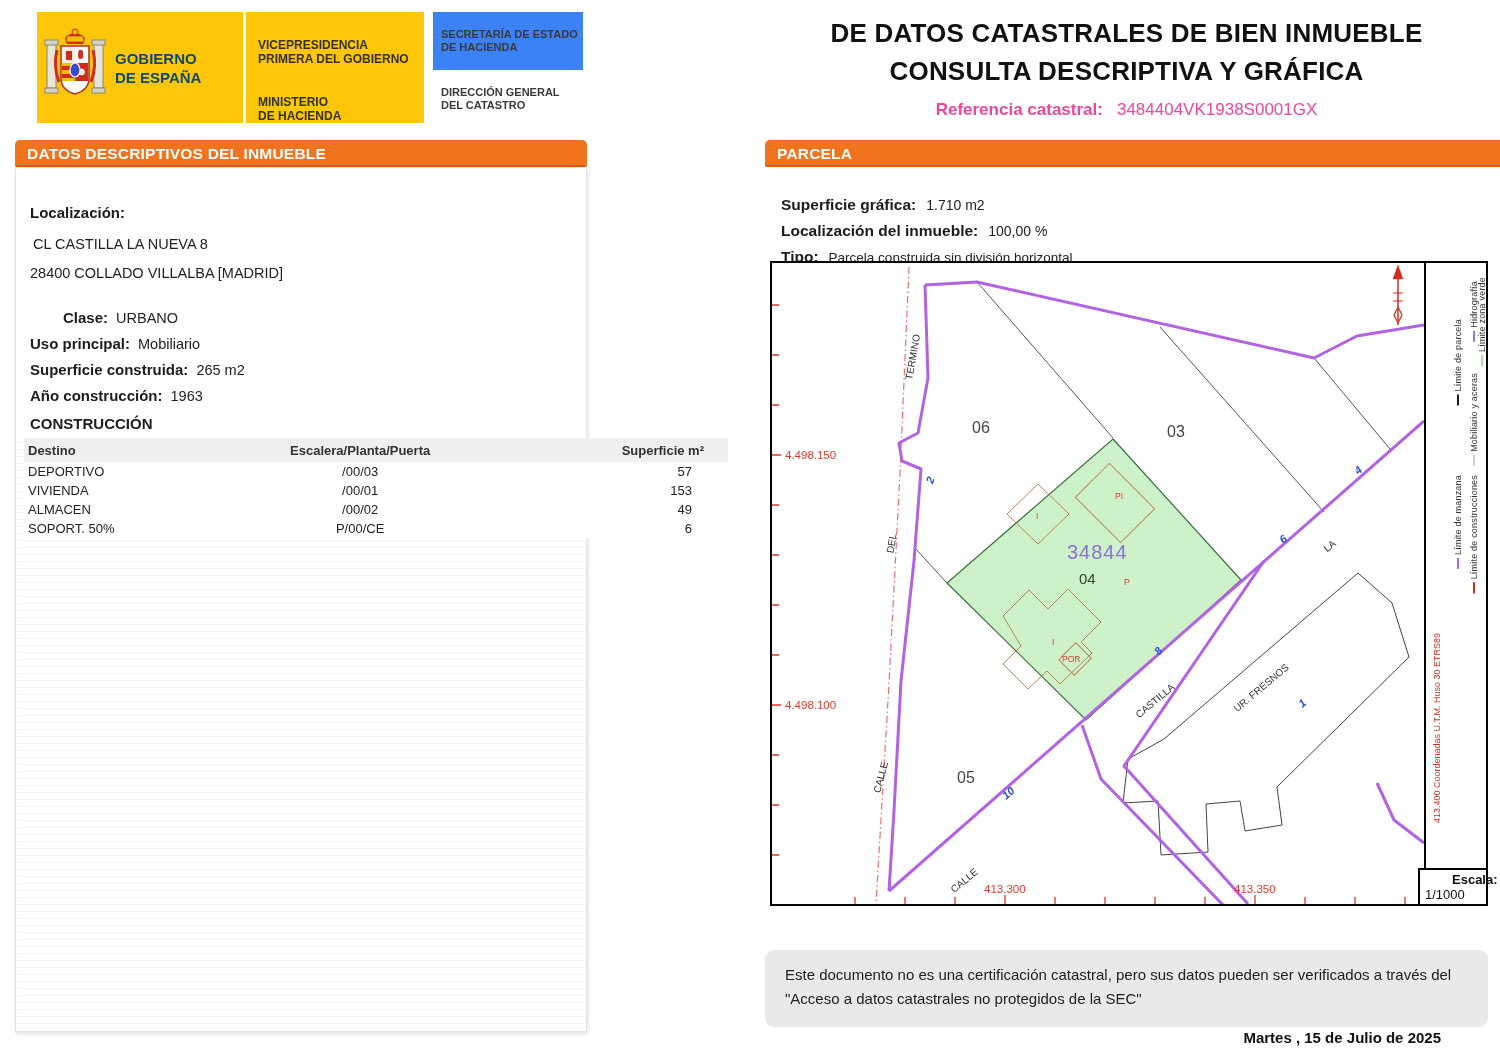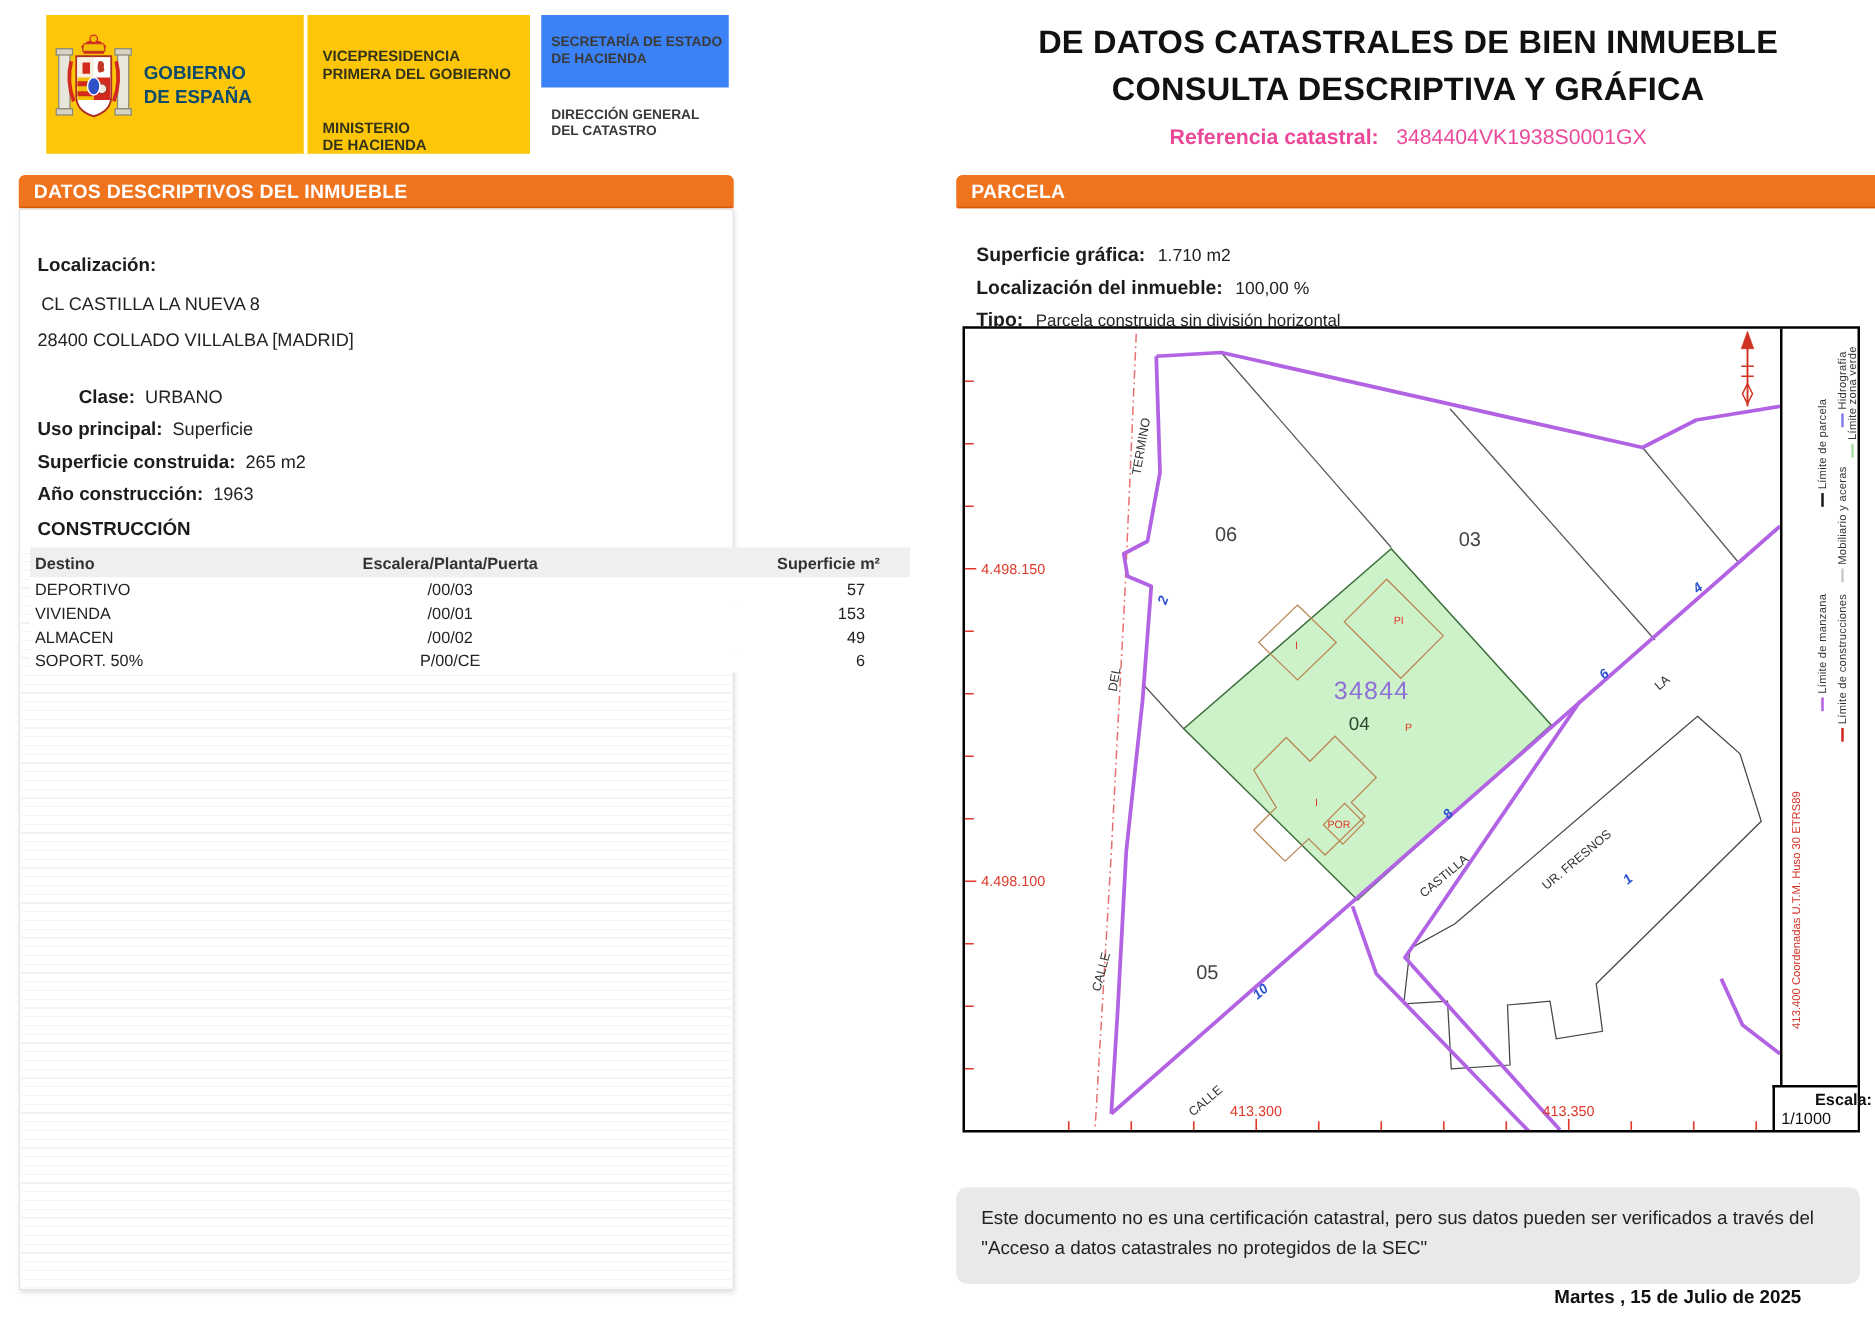--- a/index.html
+++ b/index.html
@@ -147,21 +147,21 @@
 <div class="abs left-panel">
   <div class="section-bar">DATOS DESCRIPTIVOS DEL INMUEBLE</div>
   <div class="left-body">
     <div class="ruled"></div>
 
     <div class="fld" style="left:14px; top:36px;"><b>Localización:</b></div>
     <div class="fld" style="left:17px; top:68px;">CL CASTILLA LA NUEVA 8</div>
     <div class="fld" style="left:14px; top:97px;">28400 COLLADO VILLALBA [MADRID]</div>
 
     <div class="fld" style="left:14px; top:141px;margin-left:33px;"><b>Clase:</b><span>URBANO</span></div>
-    <div class="fld" style="left:14px; top:167px;"><b>Uso principal:</b><span>Superficie</span></div>
+    <div class="fld" style="left:14px; top:167px;"><b>Uso principal:</b><span>Mobiliario</span></div>
     <div class="fld" style="left:14px; top:193px;"><b>Superficie construida:</b><span>265 m2</span></div>
     <div class="fld" style="left:14px; top:219px;"><b>Año construcción:</b><span>1963</span></div>
 
     <div class="con-title">CONSTRUCCIÓN</div>
 
     <table class="con-table">
       <thead>
         <tr>
           <th>Destino</th>
           <th class="c2">Escalera/Planta/Puerta</th>

